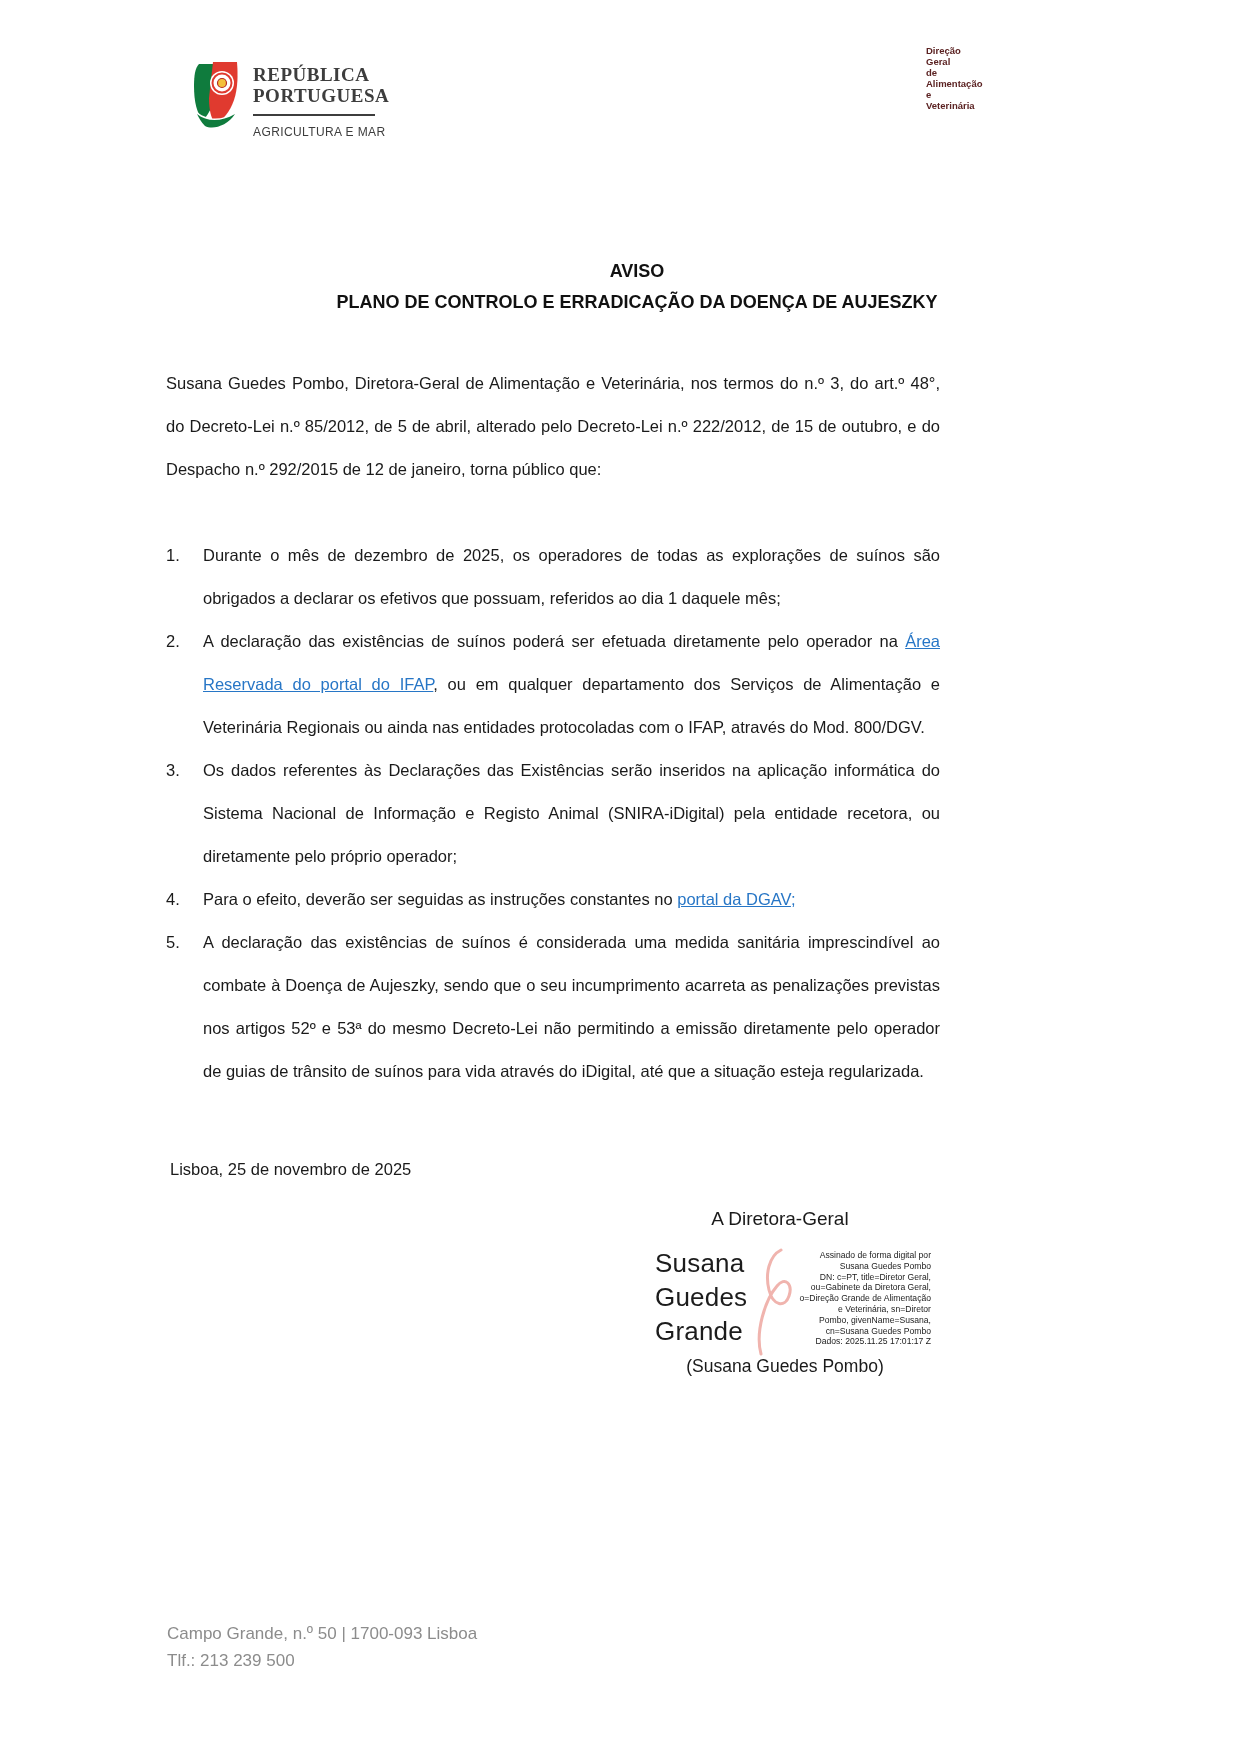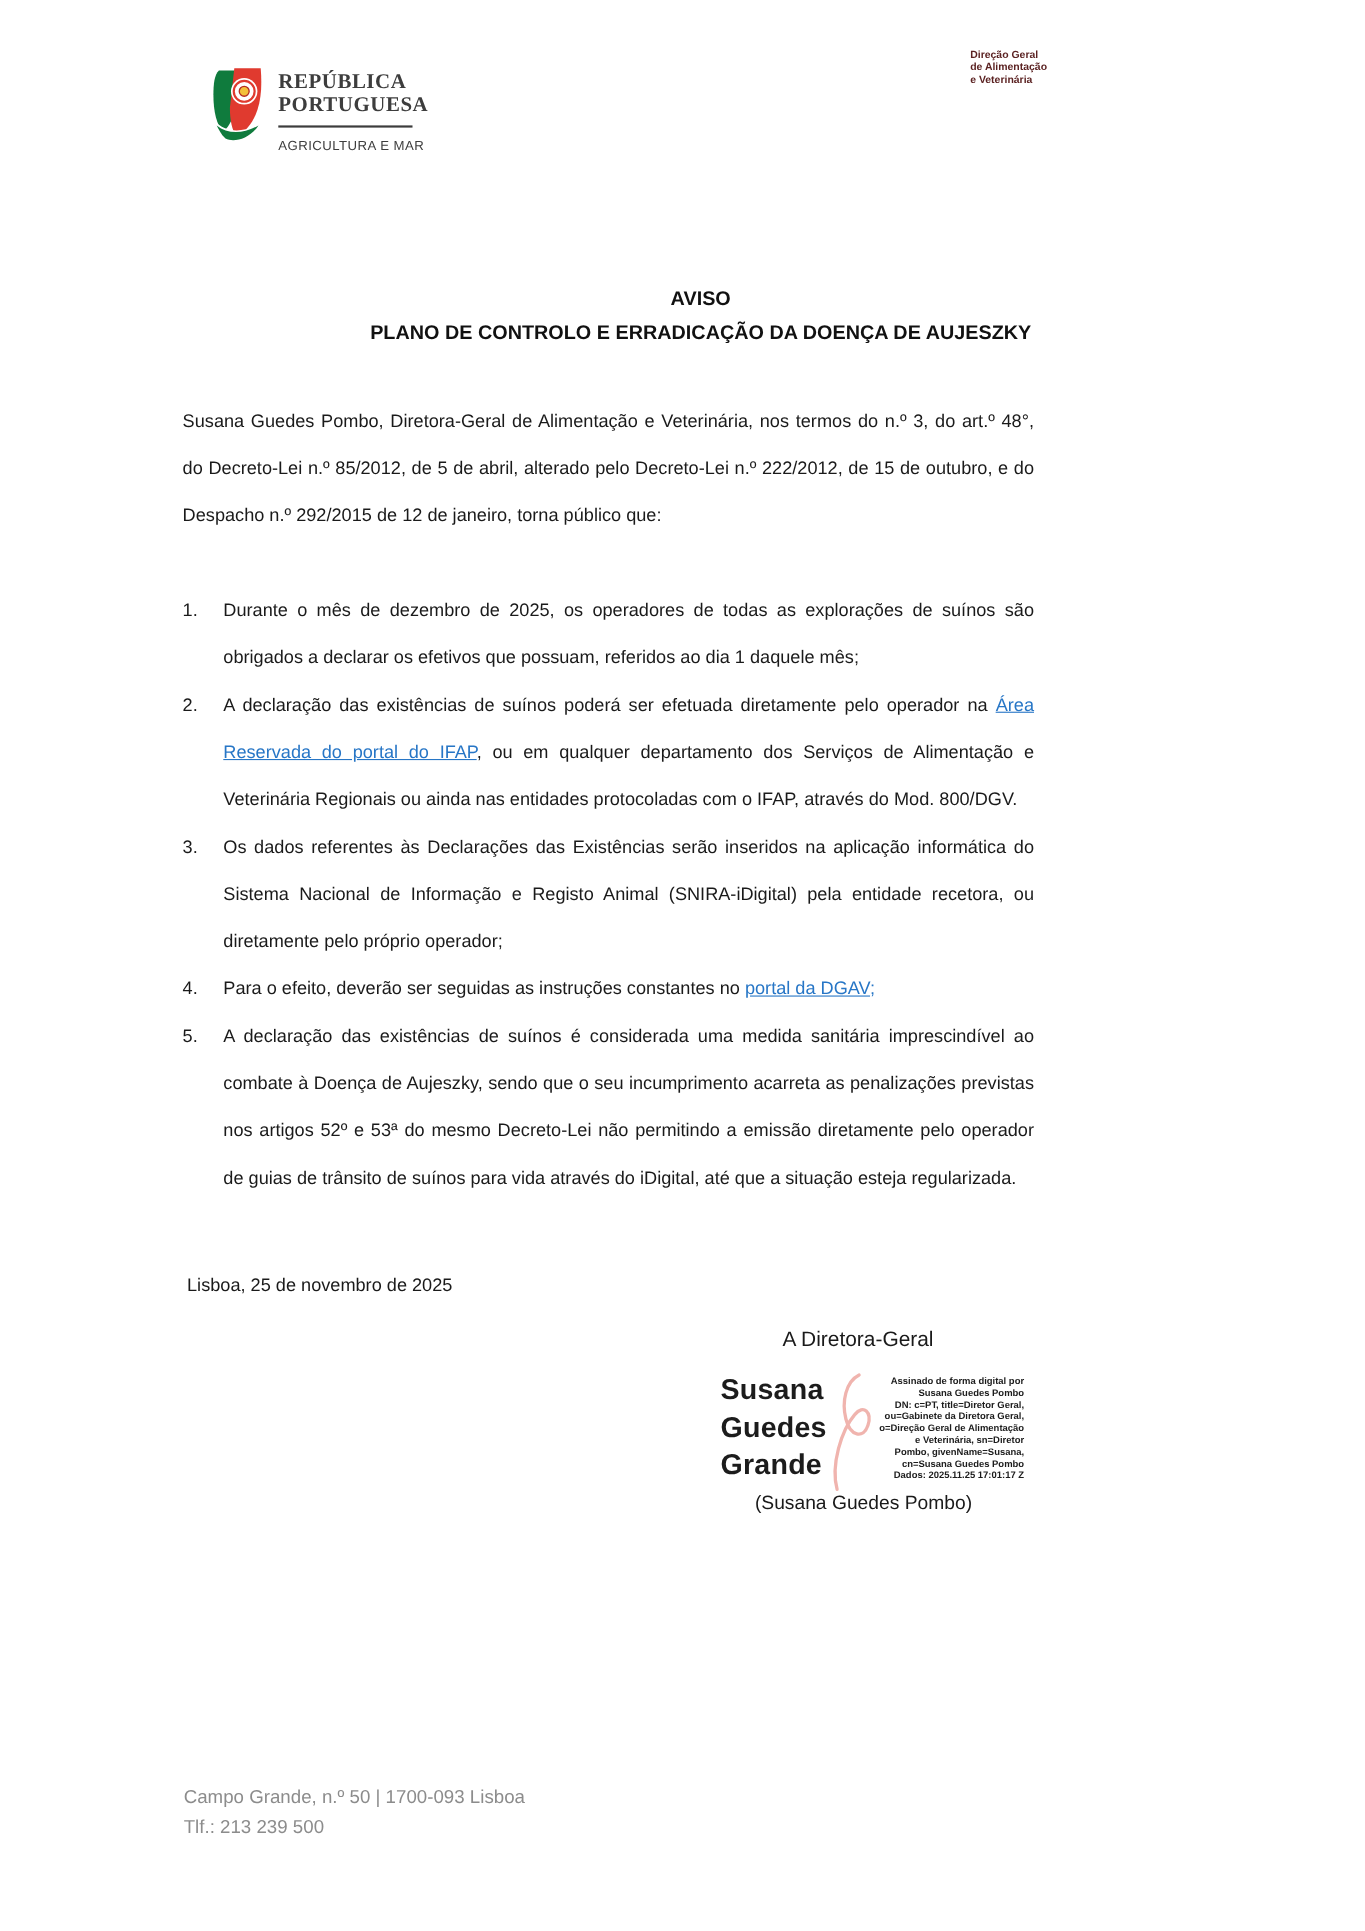--- a/index.html
+++ b/index.html
@@ -24,21 +24,21 @@
     color: #3d3d3d; letter-spacing: 0.5px;
   }
   .gov-rule { width: 122px; height: 2px; background: #3d3d3d; margin: 8px 0 9px 0; }
   .gov-ministry { font-size: 12px; font-weight: normal; color: #3d3d3d; letter-spacing: 0.4px; }
 
   .dgav-logo { position: absolute; left: 826px; top: 44px; width: 150px; }
   .dgav-word { font-size: 62px; line-height: 62px; font-weight: bold; letter-spacing: -2px; }
   .dgav-dg { color: #a6a5a3; }
   .dgav-av { color: #8e2e34; }
   .dgav-sub {
-    margin-top: 1px; margin-left: 56px;
+    margin-top: 1px; margin-left: 100px;
     font-size: 9.5px; line-height: 11px; font-weight: bold; color: #5b2222;
   }
 
   
   .title-block { position: absolute; left: 0; top: 256px; width: 100%; text-align: center; }
   .title-line { font-size: 18px; font-weight: bold; line-height: 31px; color: #111; margin-left: 33px; }
 
   
   .body-col { position: absolute; left: 166px; top: 362px; width: 774px; }
   .para {
@@ -47,21 +47,21 @@
   .list { margin-top: 43px; }
   .list-item { display: flex; }
   .li-num { width: 37px; flex: 0 0 auto; font-size: 16.5px; line-height: 43px; }
   .li-text { flex: 1; font-size: 16.5px; line-height: 43px; text-align: justify; }
   .doc-link { color: #2776c6; text-decoration: underline; cursor: pointer; }
 
   .place-date { position: absolute; left: 170px; top: 1160px; font-size: 16.5px; }
 
   
   .role-line { position: absolute; left: 620px; top: 1208px; width: 320px; text-align: center; font-size: 19px; }
-  .sig-wrap { position: absolute; left: 655px; top: 1246px; display: flex; font-weight: bold; }
+  .sig-wrap { position: absolute; left: 655px; top: 1246px; display: flex; }
   .sig-big {
     font-size: 26px; line-height: 34px; color: #1c1c1c; letter-spacing: 0.2px;
     width: 100px;
   }
   .sig-swoosh { width: 46px; height: 112px; margin: 0 -6px 0 -4px; flex: 0 0 auto; }
   .sig-details { width: 140px; padding-top: 4px; }
   .sig-details div { font-size: 8.6px; line-height: 10.8px; color: #1c1c1c; text-align: right; }
   .typed-name { position: absolute; left: 620px; top: 1356px; width: 330px; text-align: center; font-size: 17.5px; }
 
   
@@ -147,21 +147,21 @@
       <div>Grande</div>
     </div>
     <svg class="sig-swoosh" viewBox="0 0 46 112">
       <path d="M30 4 C18 10 14 28 18 44 C22 60 34 62 38 50 C42 38 34 30 26 40 C14 54 4 86 10 108" fill="none" stroke="#f0b4ae" stroke-width="3" stroke-linecap="round"></path>
     </svg>
     <div class="sig-details" id="sig-details">
         <div>Assinado de forma digital por</div>
         <div>Susana Guedes Pombo</div>
         <div>DN: c=PT, title=Diretor Geral,</div>
         <div>ou=Gabinete da Diretora Geral,</div>
-        <div>o=Direção Geral de Alimentação</div>
+        <div>o=Direção Grande de Alimentação</div>
         <div>e Veterinária, sn=Diretor</div>
         <div>Pombo, givenName=Susana,</div>
         <div>cn=Susana Guedes Pombo</div>
         <div>Dados: 2025.11.25 17:01:17 Z</div>
       </div>
   </div>
 
   <div class="typed-name">(Susana Guedes Pombo)</div>
 
   <div class="footer">

